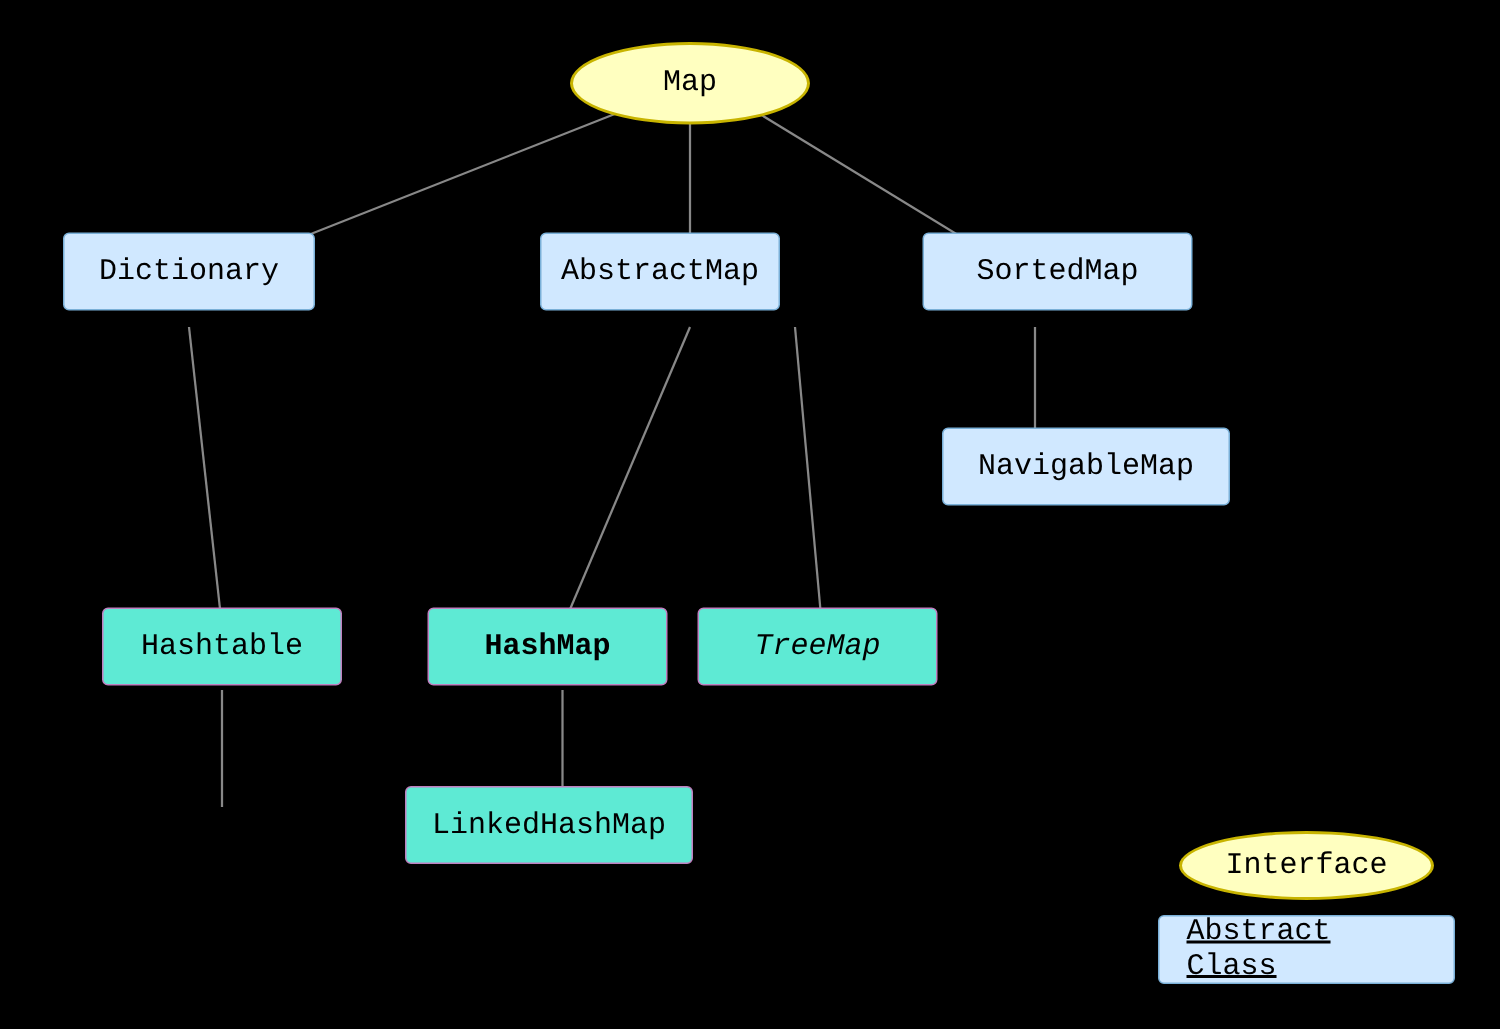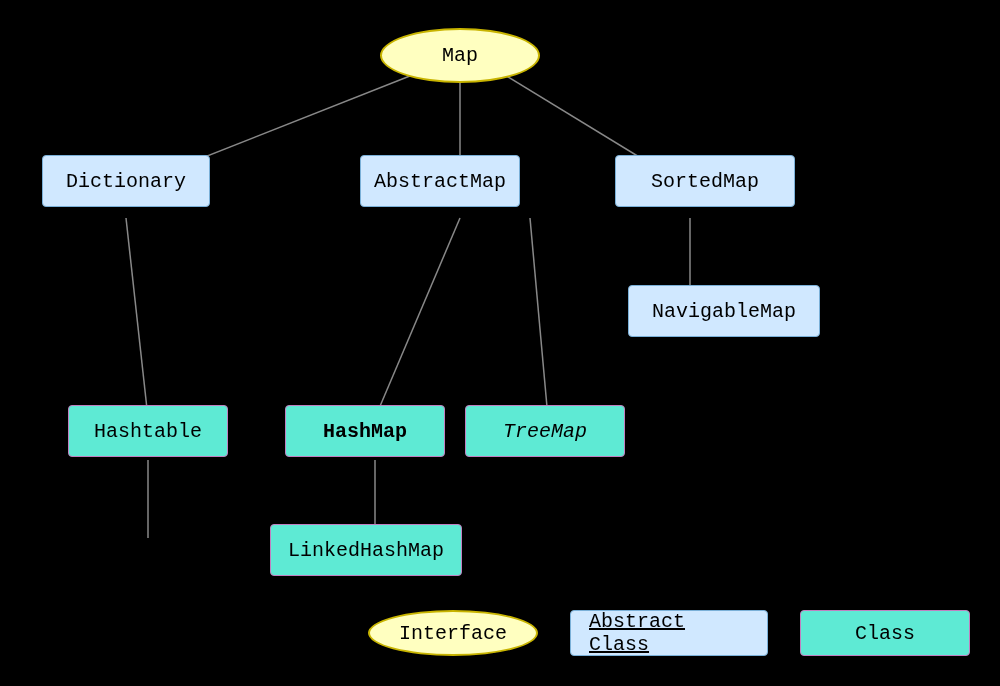--- a/index.html
+++ b/index.html
@@ -59,22 +59,22 @@
       height: 686px;
       pointer-events: none;
     }
 
     
     .legend {
       position: absolute;
       right: 30px;
       bottom: 30px;
       display: flex;
-      flex-direction: row;
-      gap: 32px;
+      flex-direction: column;
+      gap: 10px;
     }
 
     .legend-item {
       display: flex;
       align-items: center;
       justify-content: center;
     }
   </style>
 </head>
 <body>
@@ -146,20 +146,15 @@
         <span>Interface</span>
       </div>
     </div>
 
     <div class="legend-item">
       <div class="node node-abstract" style="position:relative; width:198px; height:46px;text-decoration:underline;">
         <span>Abstract Class</span>
       </div>
     </div>
 
-    <div class="legend-item">
-      <div class="node node-class" style="position:relative; width:170px; height:46px;">
-        <span>Class</span>
-      </div>
-    </div>
   </div>
 
 </div>
 
 </body></html>

